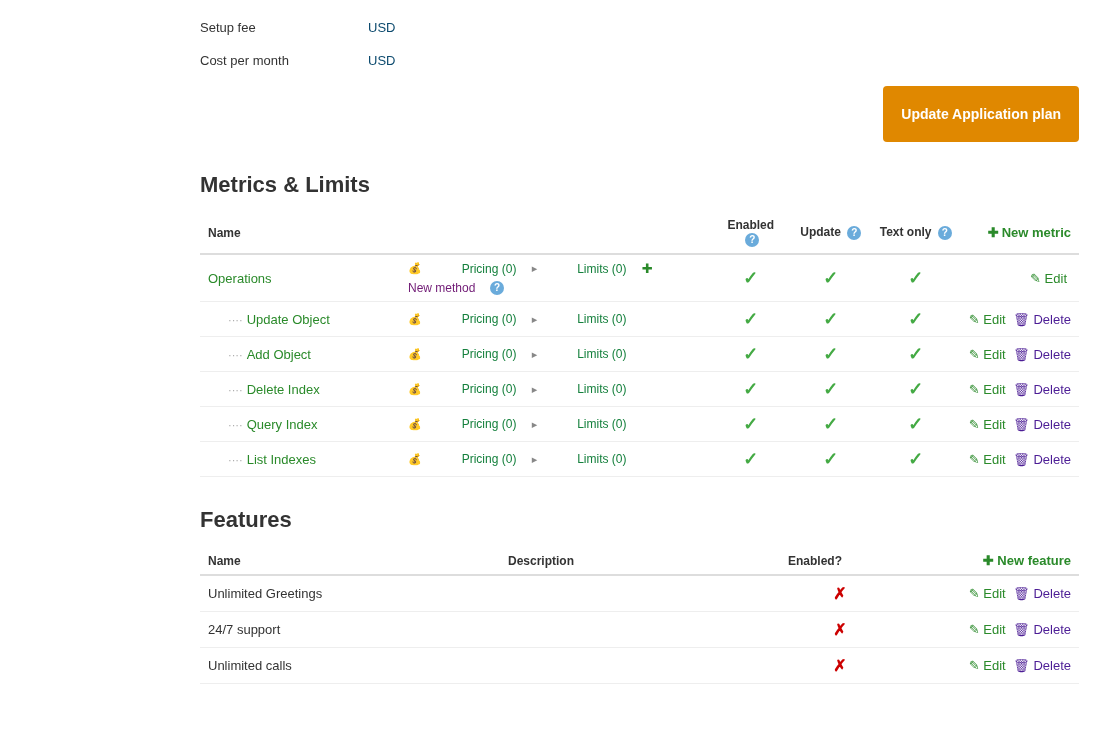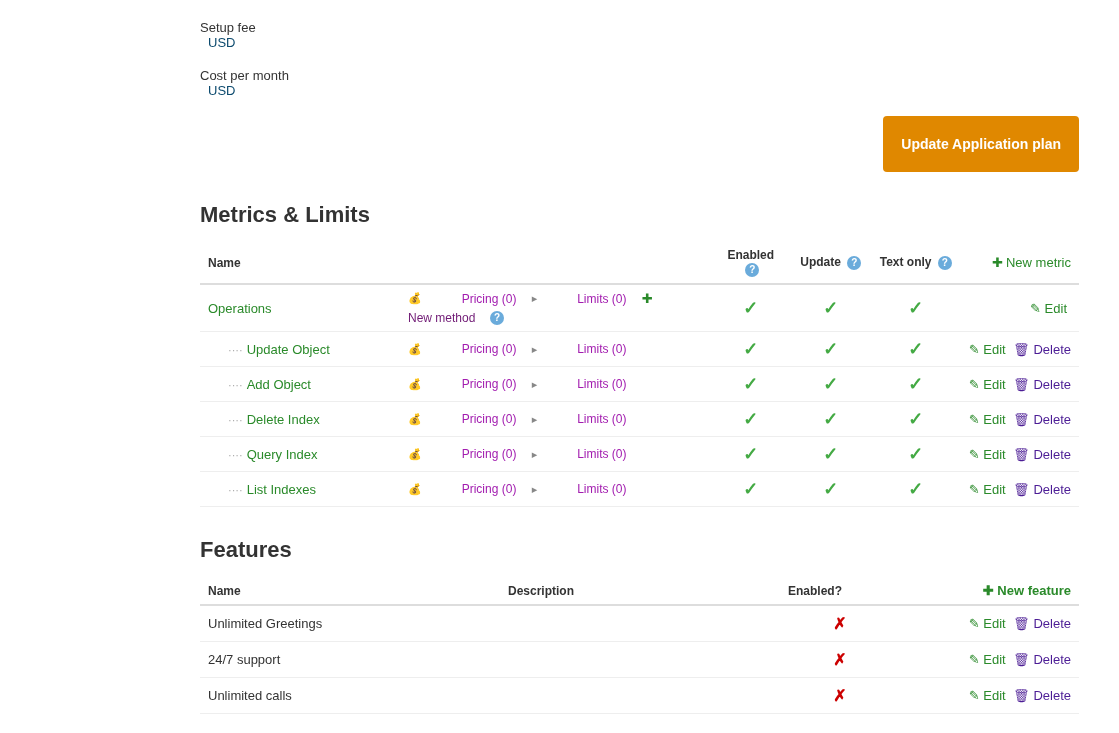--- a/index.html
+++ b/index.html
@@ -11,23 +11,22 @@
     }
     .page-wrapper {
       background: #fff;
       max-width: 1119px;
       margin: 0 auto;
       padding: 20px 40px 40px 200px;
       min-height: 733px;
     }
     .form-row {
       display: flex;
-      align-items: flex-start;
+      align-items: flex-end;
       margin-bottom: 18px;
-      flex-direction: column;
     }
     .form-label {
       width: 160px;
       font-size: 13px;
       color: #333;
       padding-right: 10px;
     }
     .form-input {
       width: 420px;
       border: 1px solid #ccc;
@@ -124,37 +123,37 @@
     .actions-cell {
       white-space: nowrap;
     }
     .metric-actions {
       display: flex;
       align-items: center;
       gap: 4px;
       flex-wrap: wrap;
     }
     .pricing-link, .limits-link {
-      color: #a21caf;
+      color: #15803d;
       text-decoration: none;
       font-size: 12px;
       white-space: nowrap;
       padding-left: 36px;
     }
     .new-method-link {
       color: #701a75;
       text-decoration: none;
       font-size: 12px;
       white-space: nowrap;
     }
     .new-metric-btn {
       color: #2a8a2a;
       text-decoration: none;
       font-size: 13px;
-      font-weight: normal;
+      font-weight: bold;
       white-space: nowrap;
     }
     .plus-icon { margin-right: 3px; }
     .col-name { width: 200px; }
     .col-actions { min-width: 220px; }
     .col-enabled { width: 80px; text-align: center; }
     .col-visible { width: 80px; text-align: center; }
     .col-textonly { width: 90px; text-align: center; }
     .col-edit { width: 100px; text-align: right; }
     .sub-row td:first-child {

